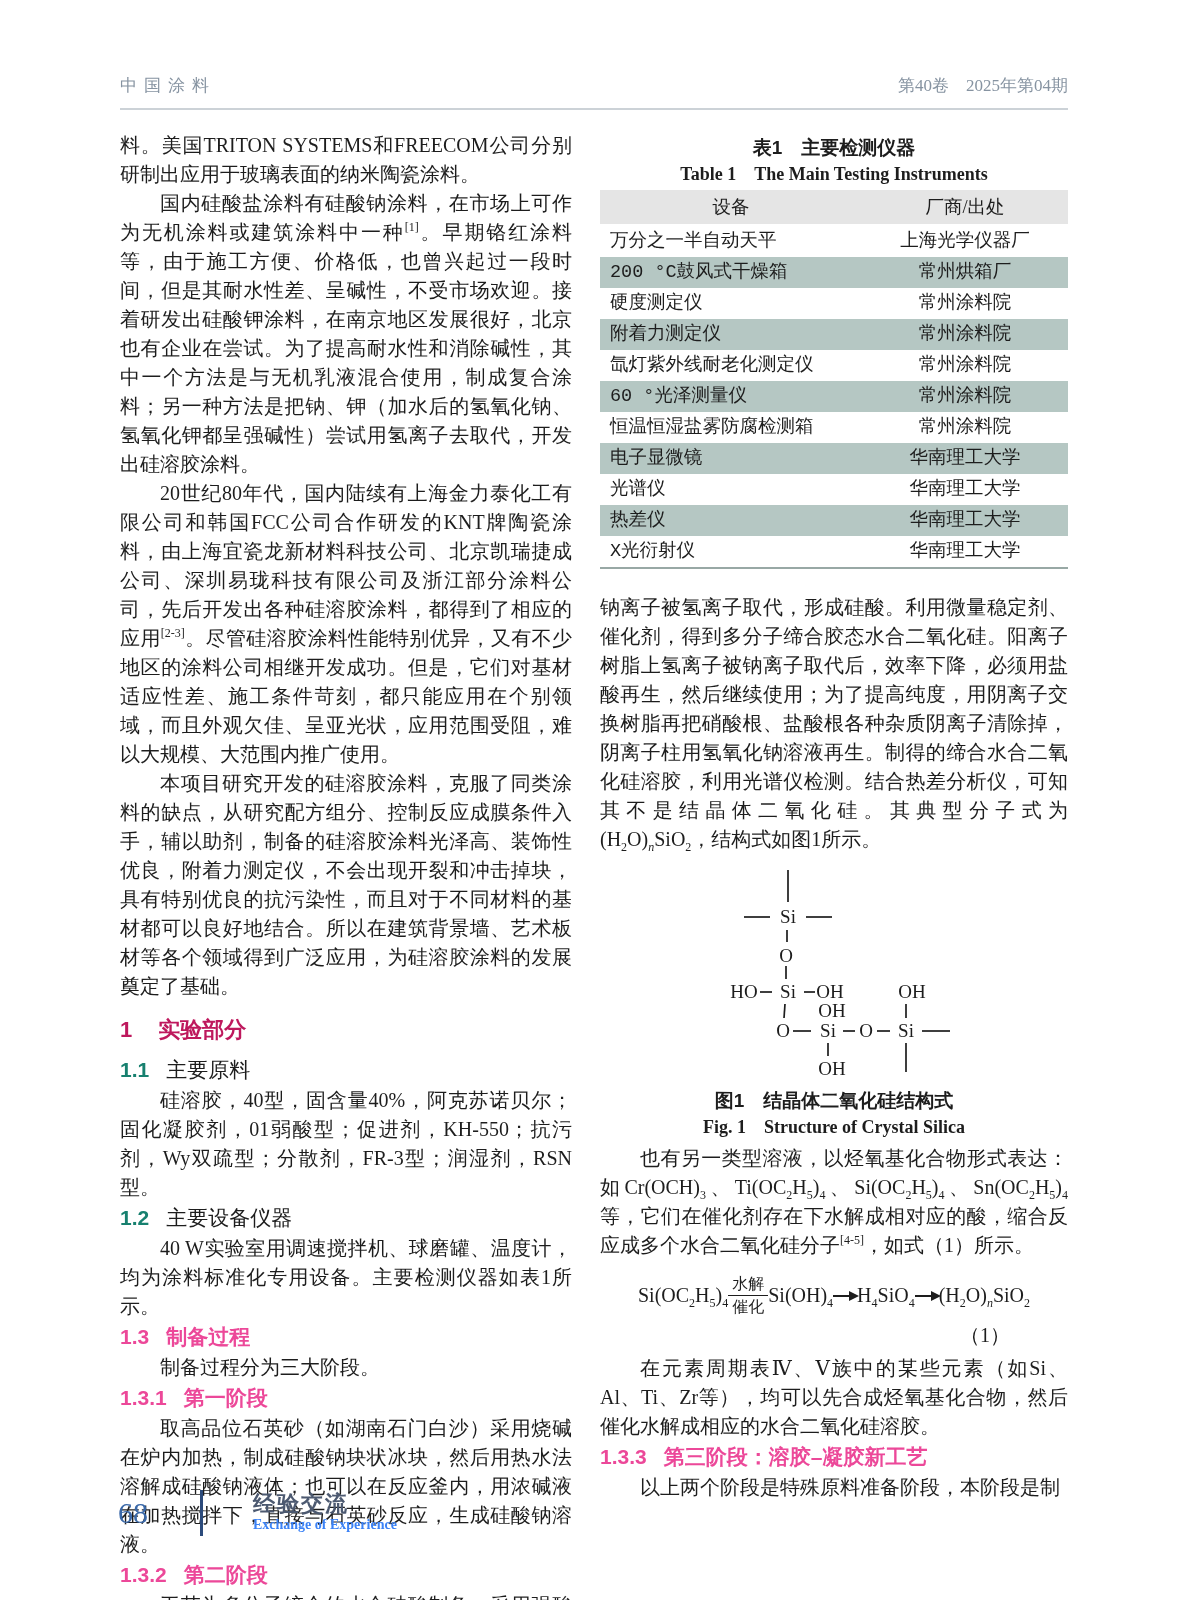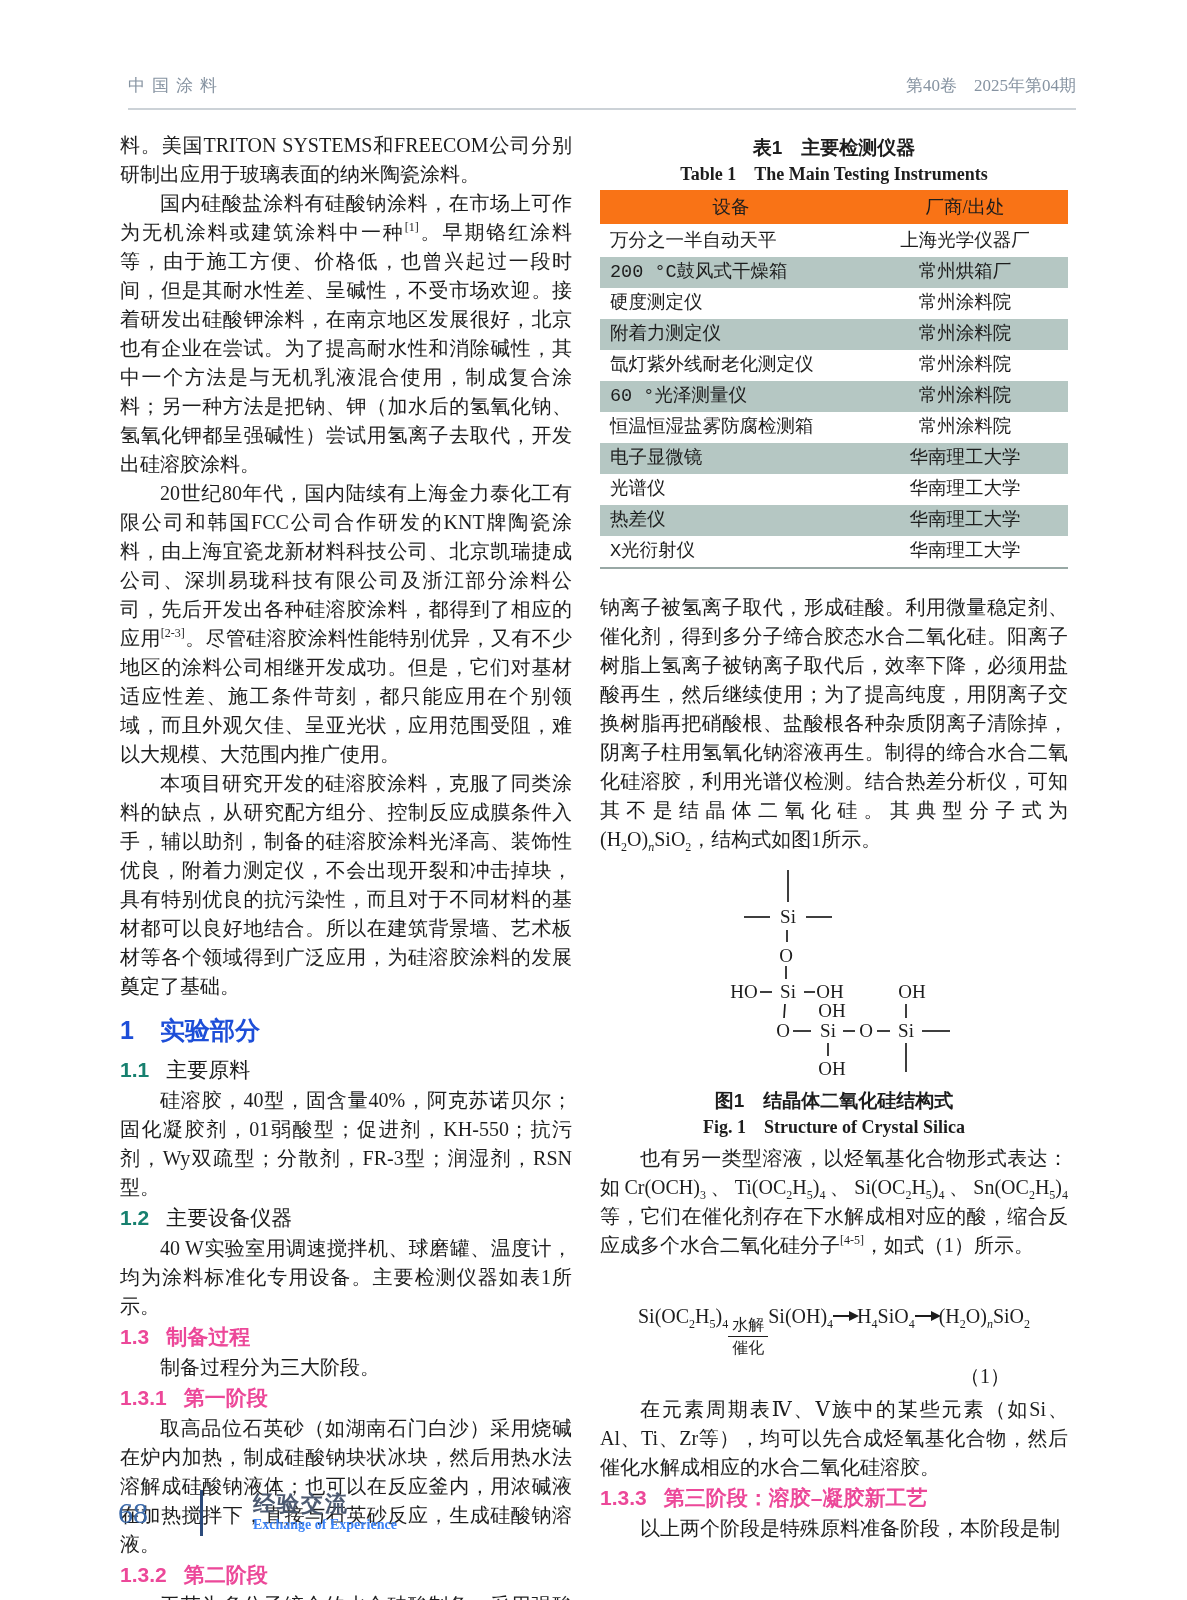--- a/index.html
+++ b/index.html
@@ -2,78 +2,78 @@
 <html><head>
 <meta charset="utf-8">
 <style>
   html,body{margin:0;padding:0;background:#e8e8e8;}
   .page{
     position:relative;width:1187px;height:1600px;margin:0 auto;background:#ffffff;
     font-family:"Liberation Serif","DejaVu Serif",serif;color:#1d1d1d;overflow:hidden;
   }
   
   .runhead{
-    position:absolute;top:74px;left:128px;width:948px;
+    position:absolute;top:74px;left:120px;width:948px;
     display:flex;justify-content:space-between;align-items:flex-end;
     padding-bottom:11px;border-bottom:2px solid #ccd2d7;
     color:#8693a1;font-size:17px;font-family:"Liberation Serif","DejaVu Serif",serif;
   }
   .runhead .jname{letter-spacing:7px;}
   
   .columns{position:absolute;top:131px;left:120px;width:948px;display:flex;gap:28px;}
   .col{text-align:justify;font-size:20px;line-height:29px;}
   .col-left{width:452px;}
   .col-right{width:468px;}
   p{margin:0;}
   p.ind{text-indent:2em;}
   sup{font-size:0.60em;line-height:0;}
   sub{font-size:0.60em;line-height:0;}
   
   .h1{
     font-family:"Liberation Sans","DejaVu Sans",sans-serif;font-weight:bold;
-    color:#1d4ed8;font-size:25px;line-height:34px;margin:12px 0 8px;text-align:left;
+    color:#be185d;font-size:22px;line-height:34px;margin:12px 0 8px;text-align:left;
   }
   .h1 .hnum{margin-right:26px;}
   .h2,.h3{font-size:21px;line-height:29px;margin:1px 0;text-align:left;}
   .h2 .hnum,.h3 .hnum{
     font-family:"Liberation Sans","DejaVu Sans",sans-serif;font-weight:bold;color:#17806F;
     margin-right:17px;
   }
   .h2 .htitle{color:#1d1d1d;font-family:"Liberation Serif","DejaVu Serif",serif;}
   .h3 .htitle,.h3 .hnum{color:#ec4899;}
   .h3 .htitle{font-family:"Liberation Sans","DejaVu Sans",sans-serif;font-weight:bold;}
   
   .tablebox{margin:4px 0 24px;}
   .tbl-title-zh{
     text-align:center;font-family:"Liberation Sans","DejaVu Sans",sans-serif;
     font-weight:bold;font-size:19px;line-height:26px;
   }
   .tbl-title-en{text-align:center;font-weight:bold;font-size:18px;line-height:26px;margin-bottom:3px;}
   table.t1{width:100%;border-collapse:collapse;font-size:18.5px;border-bottom:2px solid #98a8a5;}
   table.t1 th{
-    background:#f97316;font-weight:normal;height:32px;text-align:center;
+    background:#e5e5e5;font-weight:normal;height:32px;text-align:center;
     border-bottom:2px solid #fff;
   }
   table.t1 td{height:29px;font-family:Liberation Mono, monospace;}
   table.t1 td:first-child{text-align:left;padding-left:10px;width:56%;}
   table.t1 td:last-child{text-align:center;}
   table.t1 tbody tr:nth-of-type(even) td{background:#B5C7C3;}
   
   .figure{margin-top:8px;text-align:center;}
   .figure svg{display:block;margin:0 auto;}
   .fig-cap-zh{
     text-align:center;font-family:"Liberation Sans","DejaVu Sans",sans-serif;
     font-weight:bold;font-size:19px;line-height:26px;margin-top:2px;
   }
   .fig-cap-en{text-align:center;font-weight:bold;font-size:18px;line-height:26px;margin-bottom:4px;}
   
   .equation{margin:14px 0 4px;}
   .eq-main{display:flex;align-items:center;justify-content:center;font-size:20px;}
   .frac{display:inline-flex;flex-direction:column;align-items:center;font-size:16px;line-height:1.25;}
-  .frac .ftop{border-bottom:1.6px solid #1d1d1d;padding:0 4px 1px;margin-top:41px;}
+  .frac .ftop{border-bottom:1.6px solid #1d1d1d;padding:0 4px 1px;}
   .frac .fbot{padding-top:1px;}
   .rarrow{position:relative;width:24px;height:2px;background:#1d1d1d;display:inline-block;flex:none;}
   .rarrow::after{
     content:"";position:absolute;right:-2px;top:-4px;width:0;height:0;
     border-left:10px solid #1d1d1d;border-top:5px solid transparent;border-bottom:5px solid transparent;
   }
   .eq-num{text-align:right;padding-right:58px;font-size:20px;line-height:29px;margin-top:4px;}
   
   .footer{position:absolute;left:118px;top:1490px;display:flex;align-items:center;gap:41px;}
   .pnum{font-size:30px;color:#3A68A8;margin-right:11px;}

